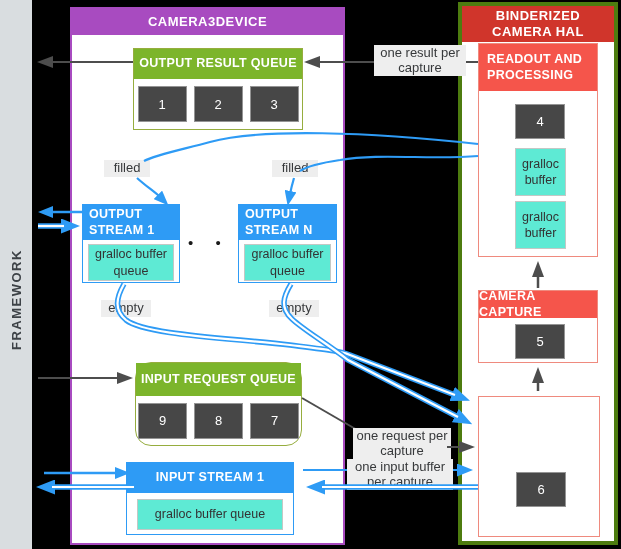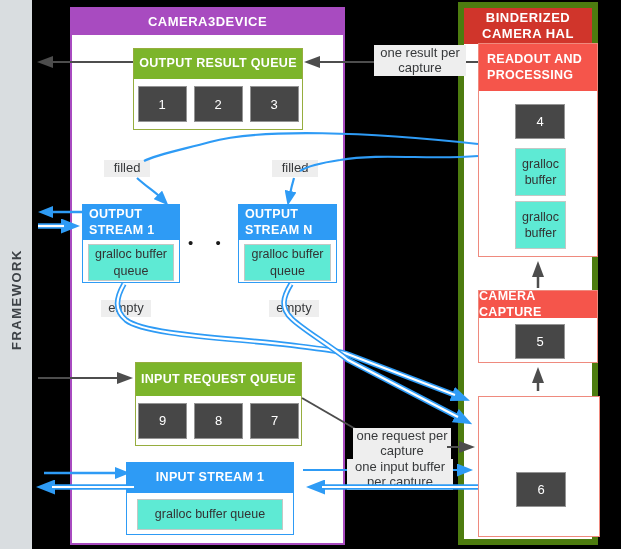--- a/index.html
+++ b/index.html
@@ -9,21 +9,21 @@
   
   .fw-strip{position:absolute;left:0;top:0;width:32px;height:549px;background:#d9dde0;z-index:1;}
   .fw-label{position:absolute;left:0;top:170px;width:32px;height:260px;display:flex;
             align-items:center;justify-content:center;writing-mode:vertical-rl;
             transform:rotate(180deg);font-size:13px;font-weight:bold;color:#3d4247;
             letter-spacing:1.5px;z-index:2;}
 
   
   .panel{position:absolute;background:#fff;z-index:1;box-sizing:border-box;}
   .cam-panel{left:70px;top:7px;width:275px;height:538px;border:2px solid #a84bc0;}
-  .hal-panel{left:458px;top:2px;width:140px;height:543px;border:6px solid #4d7c0f;}
+  .hal-panel{left:458px;top:2px;width:160px;height:543px;border:4px solid #4d7c0f;}
   .panel-header{position:absolute;left:0;top:0;right:0;display:flex;align-items:center;
                 justify-content:center;text-align:center;color:#fff;font-weight:bold;
                 font-size:13px;letter-spacing:.5px;line-height:1.25;}
   .cam-header{height:26px;background:#a84bc0;}
   .hal-header{height:36px;background:#d0352b;padding:0 6px;}
 
   
   .box{position:absolute;box-sizing:border-box;background:#fff;z-index:2;}
   .box-header{display:flex;align-items:center;justify-content:center;text-align:left;
               color:#fff;font-weight:bold;font-size:12.5px;line-height:1.25;letter-spacing:.3px;}
@@ -82,21 +82,21 @@
     <div class="gralloc" style="position:absolute;left:5px;right:5px;top:39px;height:35px;">gralloc buffer queue</div>
   </div>
 
   <div class="dots">• • •</div>
 
   <div class="box blue-b" style="left:238px;top:204px;width:99px;height:79px;">
     <div class="box-header blue" style="height:35px;padding:0 6px;">OUTPUT STREAM N</div>
     <div class="gralloc" style="position:absolute;left:5px;right:5px;top:39px;height:35px;">gralloc buffer queue</div>
   </div>
 
-  <div class="box green-b" style="left:135px;top:362px;width:167px;height:84px;">
+  <div class="box green-b" style="left:135px;top:362px;width:167px;height:84px;border-radius:16px;">
     <div class="box-header green" style="height:33px;">INPUT REQUEST QUEUE</div>
     <div class="cells" style="height:49px;">
       <div class="cell">9</div>
       <div class="cell">8</div>
       <div class="cell">7</div>
     </div>
   </div>
 
   <div class="box blue-b" style="left:126px;top:462px;width:168px;height:73px;">
     <div class="box-header blue" style="height:30px;">INPUT STREAM 1</div>

